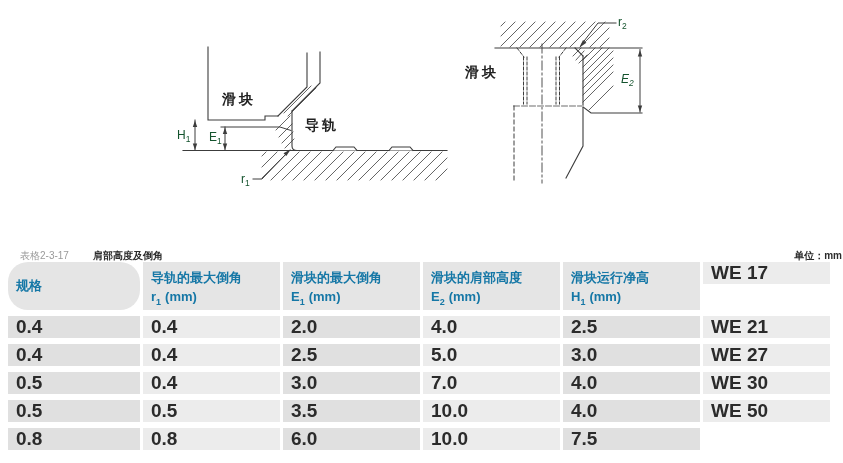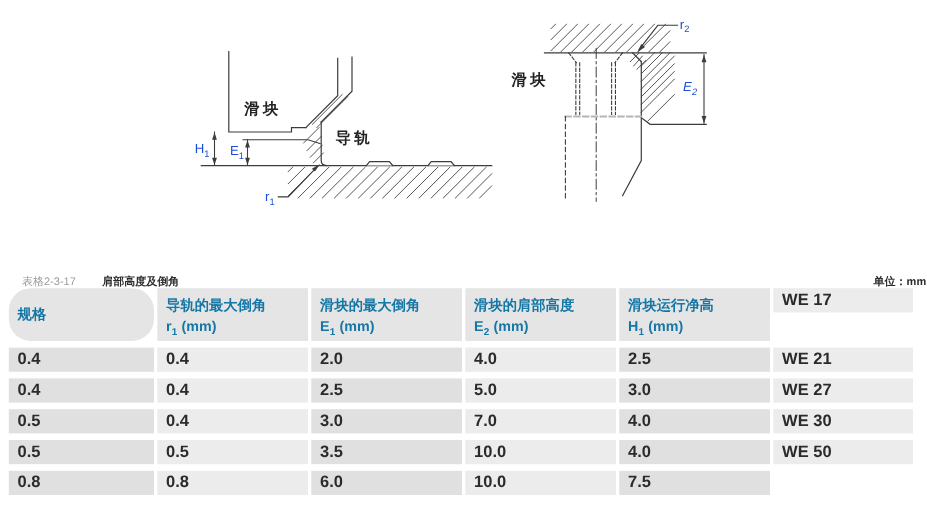--- a/index.html
+++ b/index.html
@@ -2,37 +2,37 @@
 <html><head>
 <meta charset="utf-8">
 <style>
   html,body{margin:0;padding:0;background:#fff;}
   .page{position:relative;width:843px;height:463px;background:#fff;overflow:hidden;
         font-family:"Liberation Sans",sans-serif;color:var(--text-dark,#2b2b2b);}
   
   .figure{position:absolute;left:0;top:0;width:843px;height:225px;}
   .figure svg{position:absolute;left:0;top:0;}
   .fig-label{position:absolute;font-size:14px;font-weight:600;color:#222;letter-spacing:3px;white-space:nowrap;}
-  .dim-label{position:absolute;font-size:12px;font-weight:500;color:#1d4ed8;white-space:nowrap;letter-spacing:0;}
+  .dim-label{position:absolute;font-size:12px;font-weight:500;color:#14532d;white-space:nowrap;letter-spacing:0;}
   .dim-label sub{font-size:8.5px;}
   
   .caption{position:absolute;left:8px;top:249px;width:827px;height:20px;font-size:10px;margin-left:12px;}
   .cap-num{color:var(--title-gray,#9a9a9a);font-weight:500;}
   .cap-title{color:var(--text-dark,#2b2b2b);font-weight:700;margin-left:24px;}
   .cap-unit{position:absolute;right:5px;top:0;font-weight:700;color:var(--text-dark,#2b2b2b);}
   
   .spec-table{position:absolute;left:8px;top:262px;width:822px;display:grid;
               grid-template-columns:132px 137px 137px 137px 137px 127px;
               column-gap:3px;row-gap:6px;}
   .th{height:48px;background:var(--header-bg,#e6e6e6);color:var(--accent,#1577a6);
       font-weight:700;font-size:13px;line-height:19px;padding:6px 0 0 8px;box-sizing:border-box;}
   .th.single{line-height:48px;padding-top:0;border-radius:20px;}
   .th sub{font-size:9px;}
   .th .unit{margin-left:4px;}
-  .td{height:22px;line-height:22px;font-size:15px;font-weight:700;
+  .td{height:22px;line-height:22px;font-size:19px;font-weight:700;
       padding-left:8px;box-sizing:border-box;color:var(--text-dark,#2b2b2b);}
   .td.light{background:var(--cell-light,#ececec);}
   .td.dark{background:var(--cell-dark,#e0e0e0);}
 </style>
 </head>
 <body>
 
 <div class="page" style="--accent: #1577a6; --header-bg: #e5e5e5; --cell-light: #ececec; --cell-dark: #e0e0e0; --text-dark: #2b2b2b; --title-gray: #9a9a9a;">
 
   <div class="figure">

